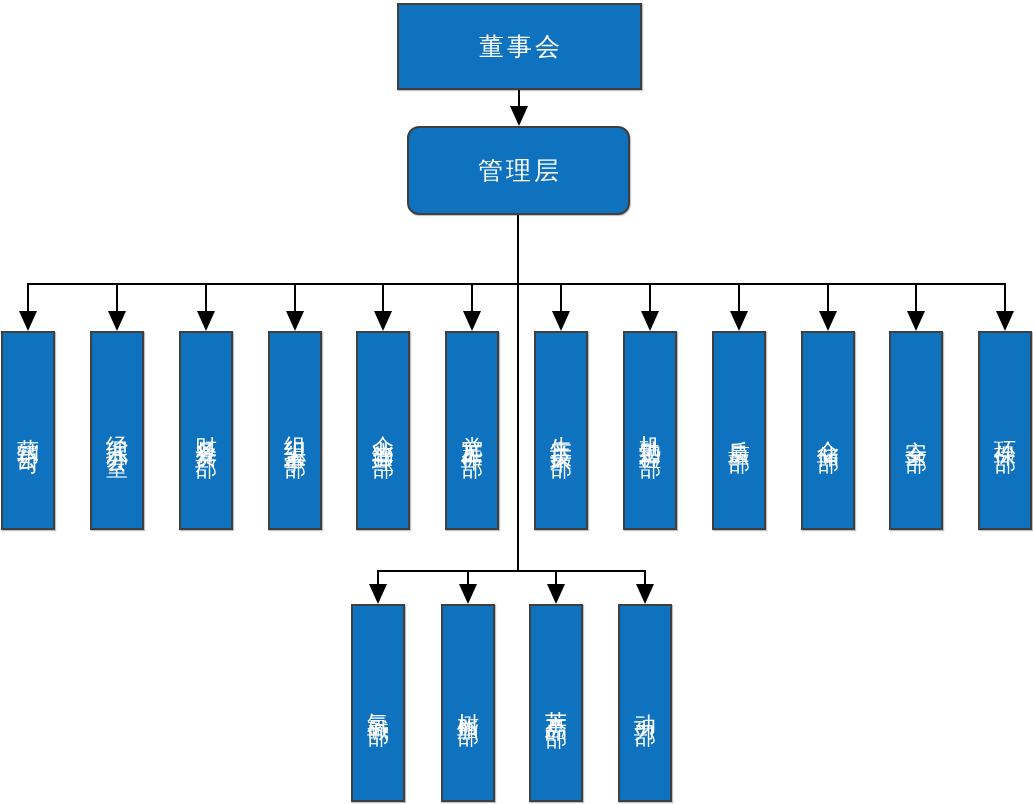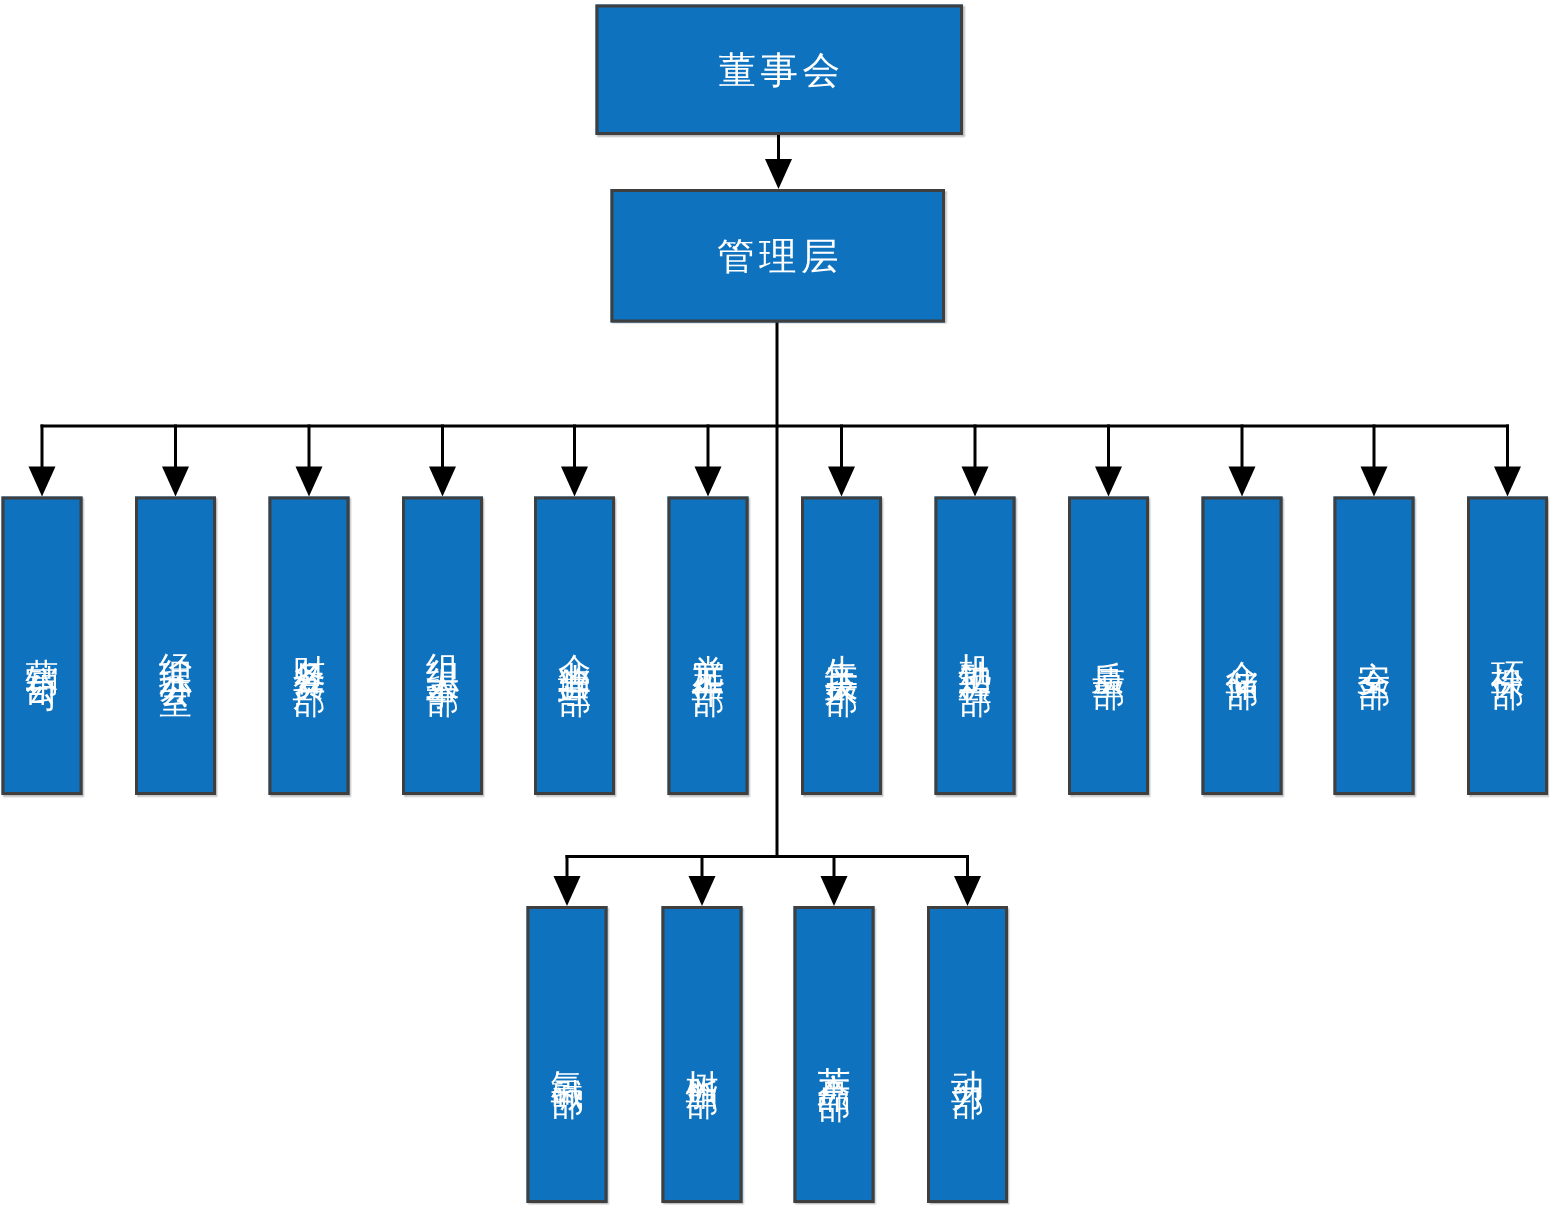--- a/index.html
+++ b/index.html
@@ -42,21 +42,21 @@
 </head>
 <body style="--box_fill: #0E72BE; --box_border: #3F3F3F; --box_text: #FFFFFF; --line: #000000;">
 
 <div class="canvas">
 
   <div class="box hbox" style="left:397px; top:3px; width:245px; height:87px;">董事会</div>
 
   <div class="vline" style="left:518px; top:90px; height:18px;"></div>
   <div class="arrow" style="left:510px; top:106px;"></div>
 
-  <div class="box hbox" style="left:407px; top:126px; width:223px; height:89px;">管理层</div>
+  <div class="box hbox" style="left:407px; top:126px; width:223px; height:89px;border-radius:12px;">管理层</div>
 
   <div class="vline" style="left:517px; top:215px; height:357px;"></div>
 
   <div class="hline" style="left:27px; top:283px; width:979px;"></div>
 
   <div class="vline" style="left:27px;  top:283px; height:30px;"></div>
   <div class="arrow" style="left:19px;  top:311px;"></div>
   <div class="vline" style="left:116px; top:283px; height:30px;"></div>
   <div class="arrow" style="left:108px; top:311px;"></div>
   <div class="vline" style="left:205px; top:283px; height:30px;"></div>

